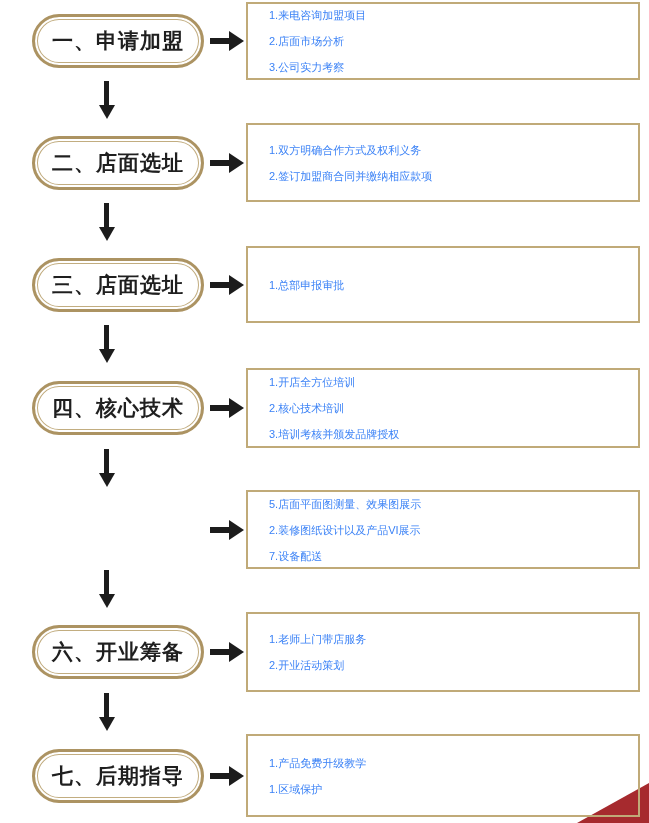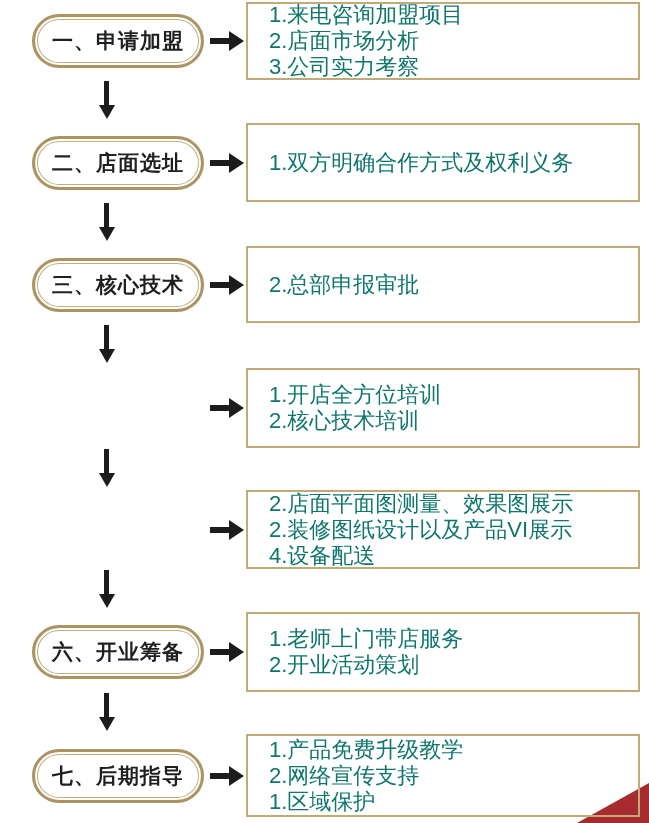--- a/index.html
+++ b/index.html
@@ -87,23 +87,23 @@
     box-sizing: border-box;
     border: 2px solid #c0aa78;
     background: transparent;
     display: flex;
     flex-direction: column;
     justify-content: center;
     padding-left: 21px;
     padding-right: 6px;
   }
   .dline {
-    font-size: 22px;
+    font-size: 11px;
     line-height: 26px;
-    color: #0f766e;
+    color: #3b82f6;
     white-space: nowrap;
   }
   .varrow {
     position: absolute;
     left: 98px;
     width: 17px;
     display: flex;
     flex-direction: column;
     align-items: center;
     z-index: 1;
@@ -153,71 +153,76 @@
   <div class="row" style="top:123px;height:79px">
     <div class="pill">
       <span class="pill-label">二、店面选址</span>
     </div>
     <div class="harrow">
       <span class="hshaft"></span>
       <span class="hhead"></span>
     </div>
     <div class="dbox">
       <div class="dline">1.双方明确合作方式及权利义务</div>
+      <div class="dline">2.签订加盟商合同并缴纳相应款项</div>
     </div>
   </div>
 
   <div class="varrow" style="top:203px">
     <span class="vshaft"></span>
     <span class="vhead"></span>
   </div>
 
   <div class="row" style="top:246px;height:77px">
     <div class="pill">
-      <span class="pill-label">三、核心技术</span>
-    </div>
-    <div class="harrow">
-      <span class="hshaft"></span>
-      <span class="hhead"></span>
-    </div>
-    <div class="dbox">
-      <div class="dline">2.总部申报审批</div>
+      <span class="pill-label">三、店面选址</span>
+    </div>
+    <div class="harrow">
+      <span class="hshaft"></span>
+      <span class="hhead"></span>
+    </div>
+    <div class="dbox">
+      <div class="dline">1.总部申报审批</div>
     </div>
   </div>
 
   <div class="varrow" style="top:325px">
     <span class="vshaft"></span>
     <span class="vhead"></span>
   </div>
 
   <div class="row" style="top:368px;height:80px">
+    <div class="pill">
+      <span class="pill-label">四、核心技术</span>
+    </div>
     <div class="harrow">
       <span class="hshaft"></span>
       <span class="hhead"></span>
     </div>
     <div class="dbox">
       <div class="dline">1.开店全方位培训</div>
       <div class="dline">2.核心技术培训</div>
+      <div class="dline">3.培训考核并颁发品牌授权</div>
     </div>
   </div>
 
   <div class="varrow" style="top:449px">
     <span class="vshaft"></span>
     <span class="vhead"></span>
   </div>
 
   <div class="row" style="top:490px;height:79px">
     <div class="harrow">
       <span class="hshaft"></span>
       <span class="hhead"></span>
     </div>
     <div class="dbox">
-      <div class="dline">2.店面平面图测量、效果图展示</div>
+      <div class="dline">5.店面平面图测量、效果图展示</div>
       <div class="dline">2.装修图纸设计以及产品VI展示</div>
-      <div class="dline">4.设备配送</div>
+      <div class="dline">7.设备配送</div>
     </div>
   </div>
 
   <div class="varrow" style="top:570px">
     <span class="vshaft"></span>
     <span class="vhead"></span>
   </div>
 
   <div class="row" style="top:612px;height:80px">
     <div class="pill">
@@ -241,18 +246,17 @@
   <div class="row" style="top:734px;height:83px">
     <div class="pill">
       <span class="pill-label">七、后期指导</span>
     </div>
     <div class="harrow">
       <span class="hshaft"></span>
       <span class="hhead"></span>
     </div>
     <div class="dbox">
       <div class="dline">1.产品免费升级教学</div>
-      <div class="dline">2.网络宣传支持</div>
       <div class="dline">1.区域保护</div>
     </div>
   </div>
 
 </div>
 
 </body></html>

